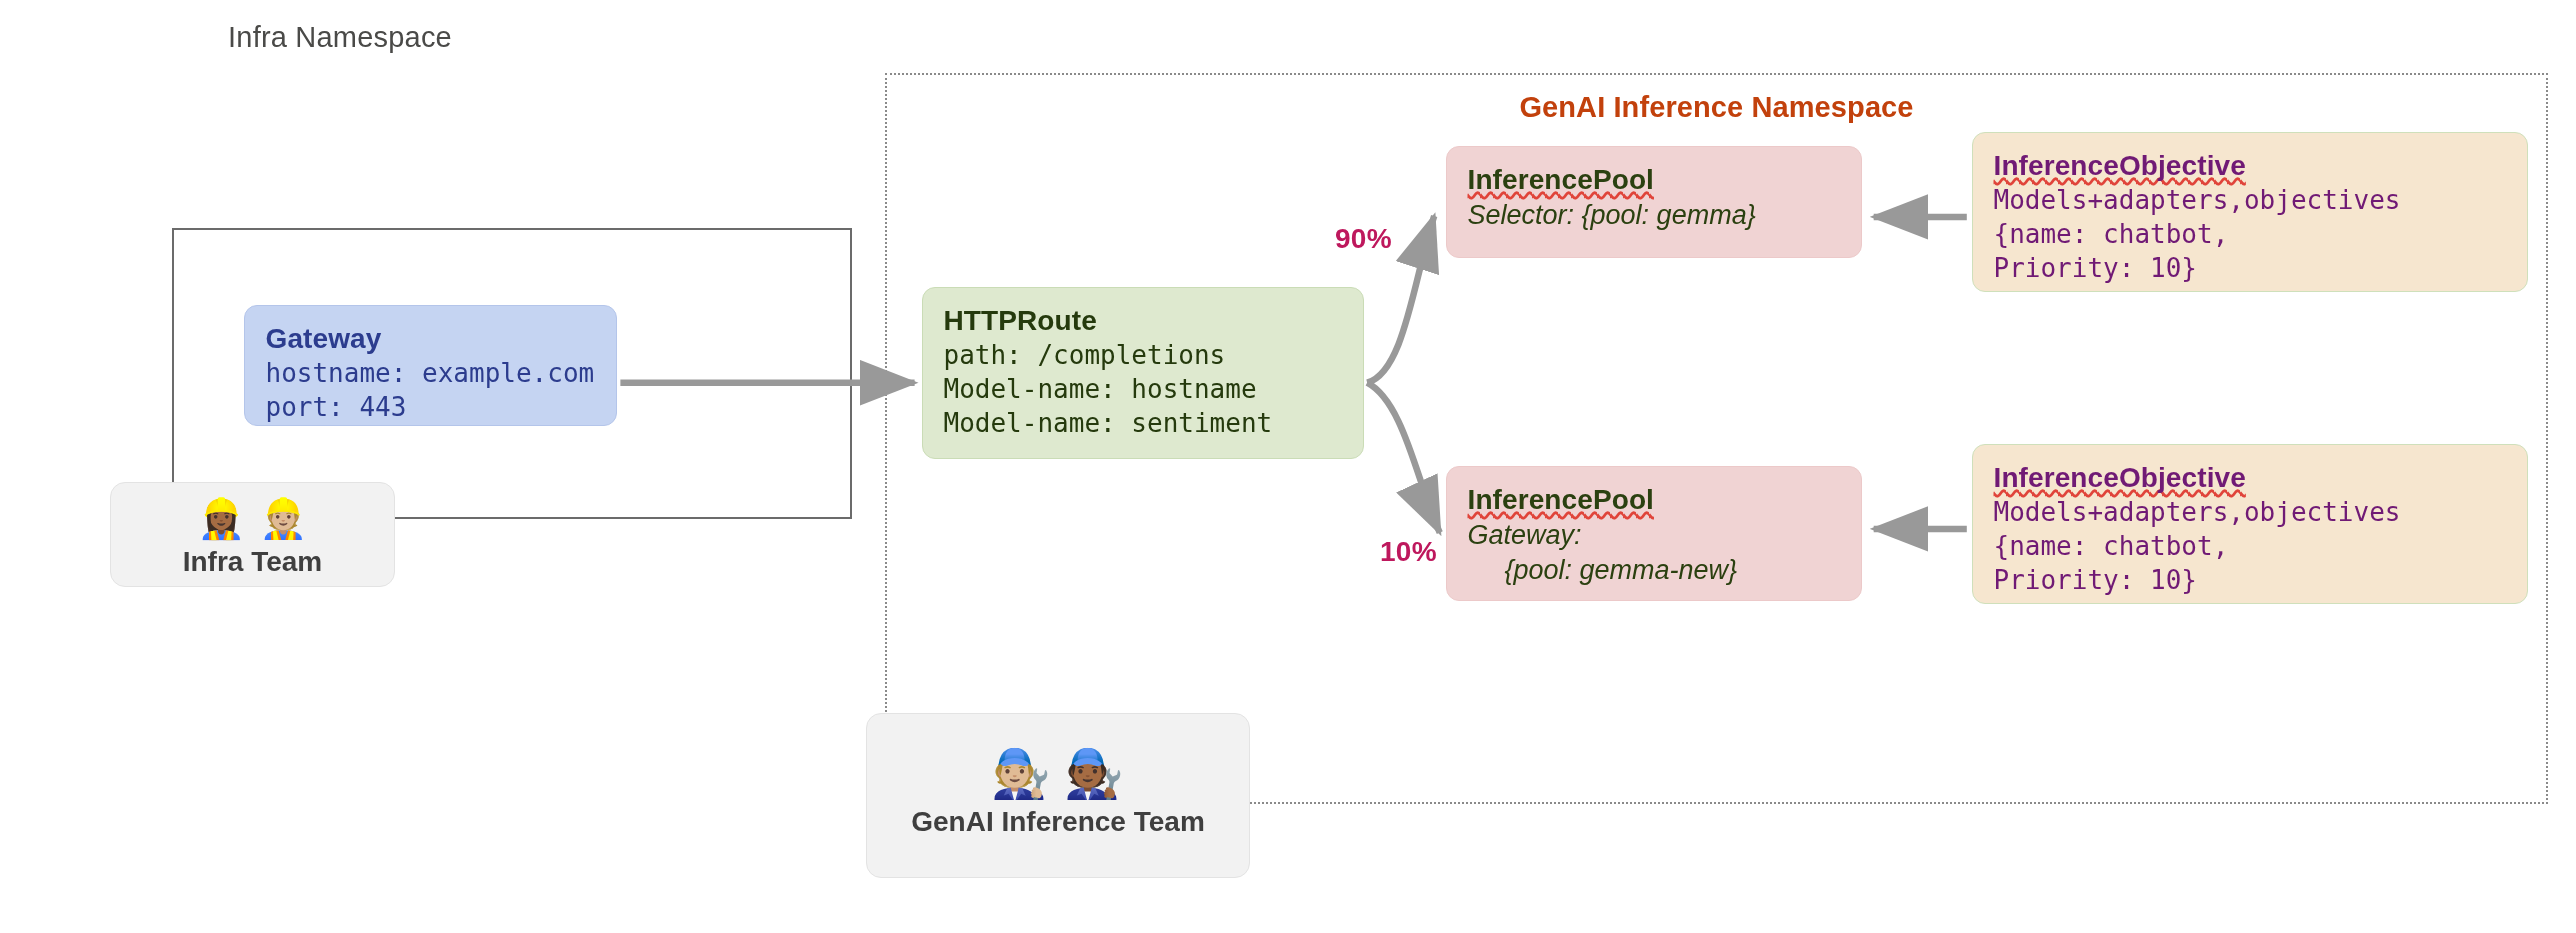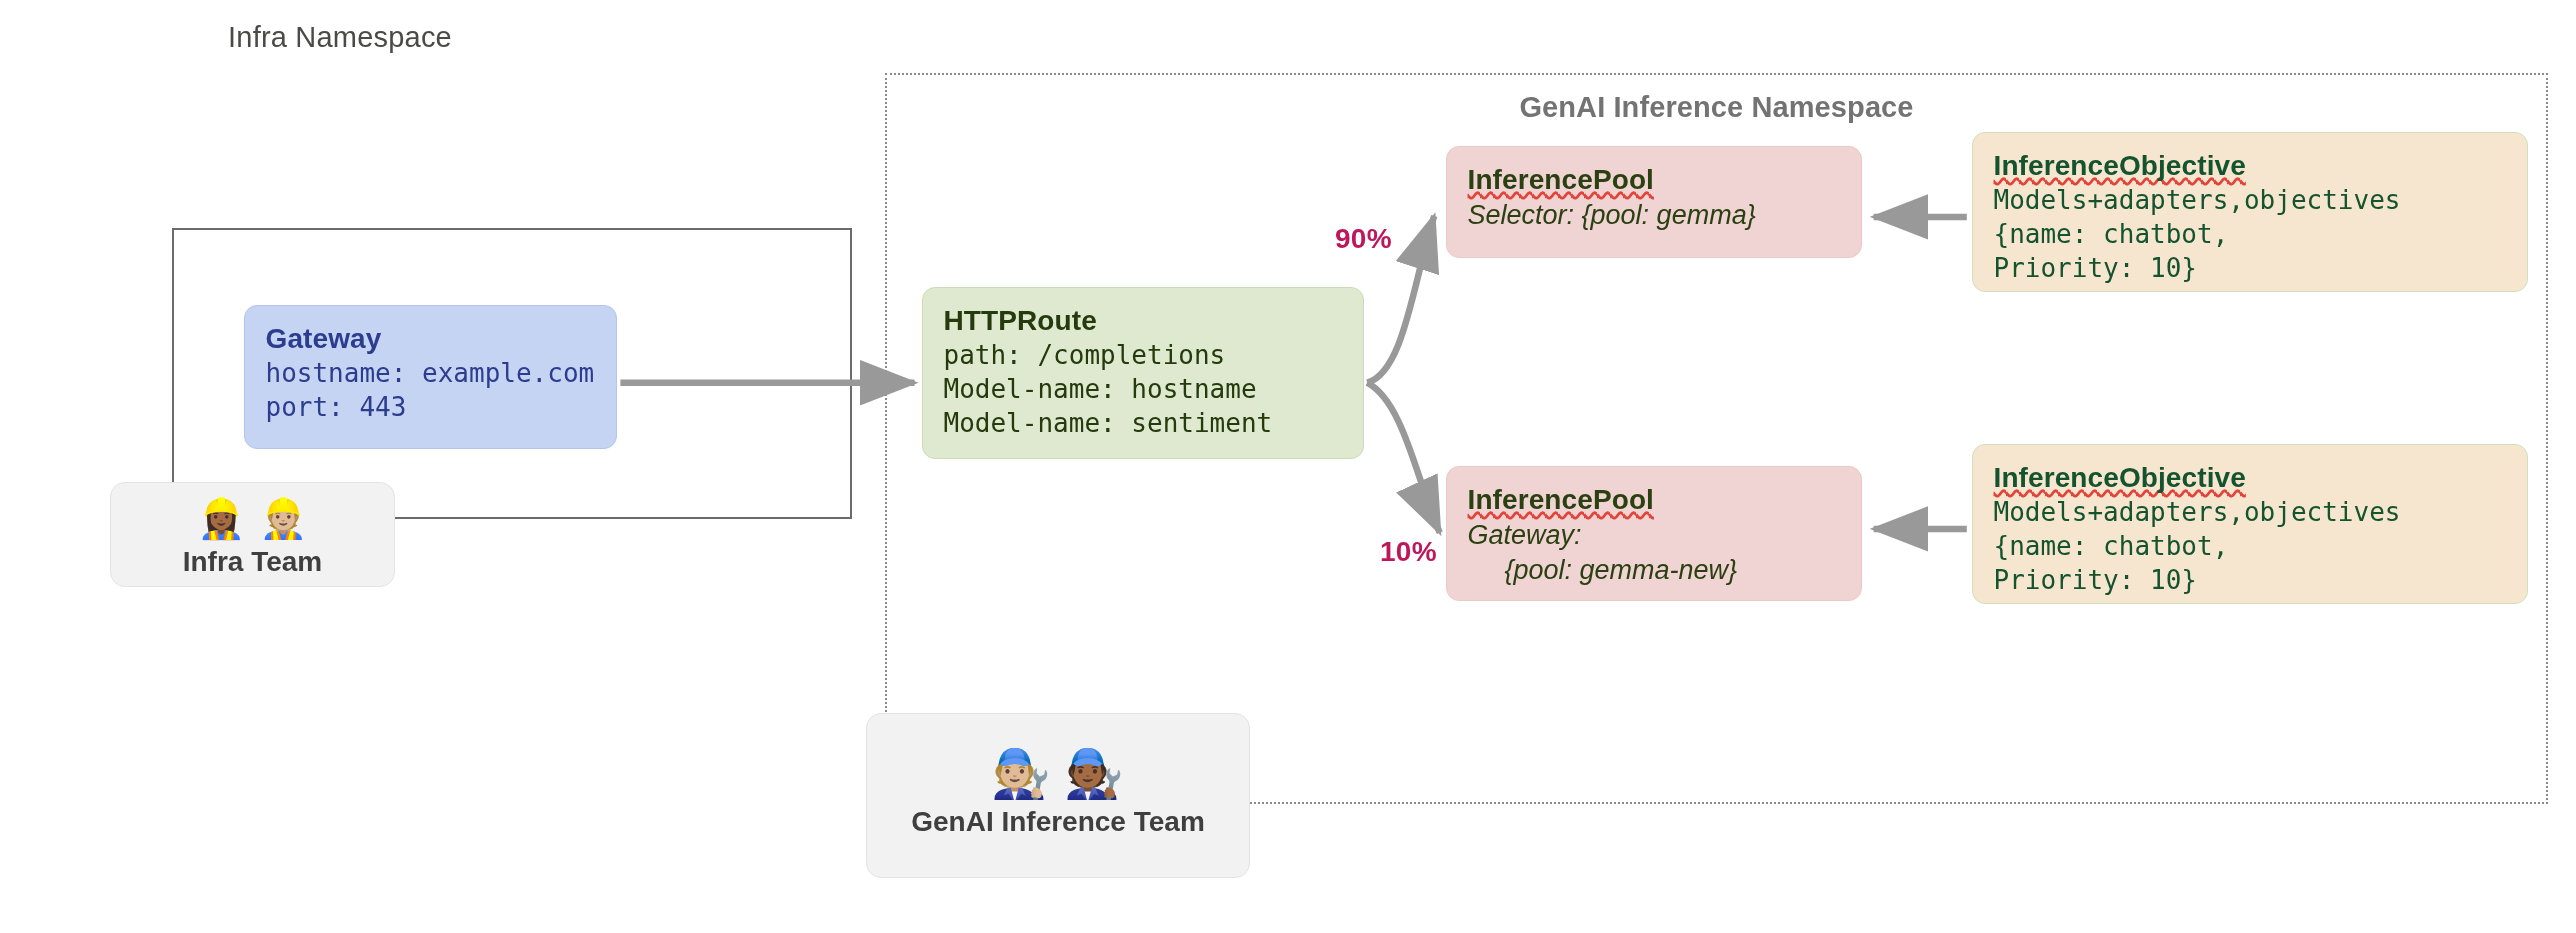--- a/index.html
+++ b/index.html
@@ -56,21 +56,21 @@
     background: transparent;
   }
   .ns-genai-title {
     position: absolute;
     left: 885px;
     top: 91px;
     width: 1663px;
     text-align: center;
     font-size: 29px;
     font-weight: 700;
-    color: #737373;
+    color: #c2410c;
     letter-spacing: 0.1px;
   }
 
   
   .card {
     position: absolute;
     box-sizing: border-box;
     border-radius: 13px;
     padding: 15px 20.5px 17px 20.5px;
     line-height: 1.30;
@@ -88,21 +88,21 @@
     text-decoration: underline wavy #e0443a;
     text-decoration-skip-ink: none;
     text-underline-offset: 1.9px;
   }
 
   
   .card-gateway {
     left: 244px;
     top: 305px;
     width: 373px;
-    height: 144px;
+    height: 121px;
     background: #c5d4f2;
     border: 0.9px solid #b4c5ea;
     color: #2c3c8e;
   }
   .card-gateway .title { font-size: 28px; }
   .card-gateway .mono  { font-size: 26px; }
 
   
   .card-route {
     left: 922px;
@@ -128,21 +128,21 @@
   .card-pool .title { font-size: 28px; }
   .card-pool .sel   { font-size: 27px; font-style: italic; }
   .card-pool .indent { padding-left: 37px; display: block; }
 
   
   .card-obj {
     width: 556px;
     height: 160px;
     background: #f6e6cf;
     border: 1.9px solid #cfe0bb;
-    color: #14532d;
+    color: #701a75;
   }
   .card-obj-1 { left: 1972px; top: 132px; }
   .card-obj-2 { left: 1972px; top: 444px; }
   .card-obj .title { font-size: 28px; }
   .card-obj .mono  { font-size: 26px; }
 
   
   .team {
     position: absolute;
     box-sizing: border-box;

